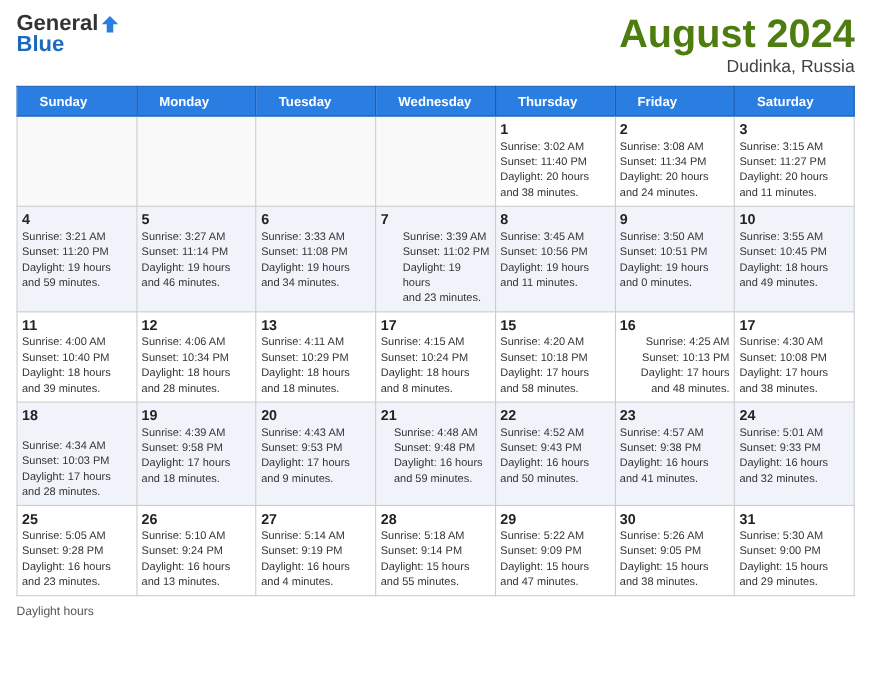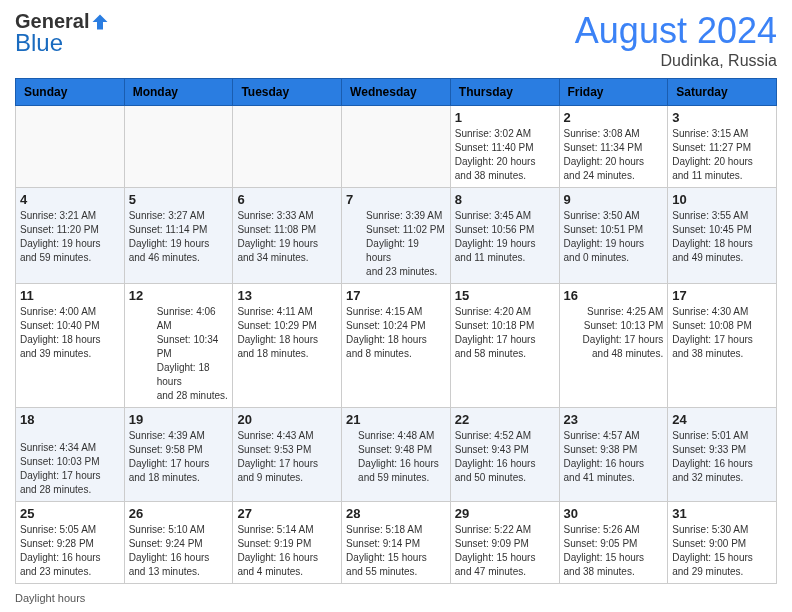--- a/index.html
+++ b/index.html
@@ -38,36 +38,36 @@
     .logo-icon {
       width: 18px;
       height: 18px;
       margin-left: 2px;
     }
     .title-block {
       text-align: right;
     }
     .month-year {
       font-size: 36px;
-      font-weight: normal;
-      color: #3b82f6;
+      font-weight: bold;
+      color: #4d7c0f;
     }
     .location {
       font-size: 16px;
       color: #444;
     }
     .calendar {
       width: 100%;
       border-collapse: collapse;
       font-size: 10.5px;
     }
     .calendar thead tr th {
       background-color: #2a7de1;
-      color: #000000;
-      padding: 6px 8px;
+      color: #ffffff;
+      padding: 6px 20px;
       text-align: left;
       font-size: 12px;
       font-weight: bold;
       border: 1px solid #1a5db0;
     }
     .calendar tbody tr td {
       border: 1px solid #ccc;
       vertical-align: top;
       padding: 4px;
       width: calc(100% / 7);
@@ -108,21 +108,21 @@
 <body>
 
 <div class="header">
   <div class="logo">
     <div class="logo-text">
       <span class="logo-general">General</span>
       <svg class="logo-icon" viewBox="0 0 24 24">
         <path d="M12 2 L22 12 L16 12 L16 22 L8 22 L8 12 L2 12 Z" fill="#2a7de1"></path>
       </svg>
     </div>
-    <span class="logo-blue" style="margin-top:-4px; font-size:24px; font-weight:normal;">Blue</span>
+    <span class="logo-blue" style="margin-top:-4px; font-size:20px; font-weight:bold;">Blue</span>
   </div>
   <div class="title-block">
     <div class="month-year">August 2024</div>
     <div class="location">Dudinka, Russia</div>
   </div>
 </div>
 
 <table class="calendar">
   <thead>
     <tr>
@@ -217,21 +217,21 @@
       <tr>
         <td>
           <div class="cell-date">11</div>
           <div class="cell-info" style="white-space: pre-line;">Sunrise: 4:00 AM
 Sunset: 10:40 PM
 Daylight: 18 hours
 and 39 minutes.</div>
         </td>
         <td>
           <div class="cell-date">12</div>
-          <div class="cell-info" style="white-space: pre-line; margin-left: 28px;">Sunrise: 4:06 AM
+          <div class="cell-info" style="white-space: pre-line;">Sunrise: 4:06 AM
 Sunset: 10:34 PM
 Daylight: 18 hours
 and 28 minutes.</div>
         </td>
         <td>
           <div class="cell-date">13</div>
           <div class="cell-info" style="white-space: pre-line;">Sunrise: 4:11 AM
 Sunset: 10:29 PM
 Daylight: 18 hours
 and 18 minutes.</div>

